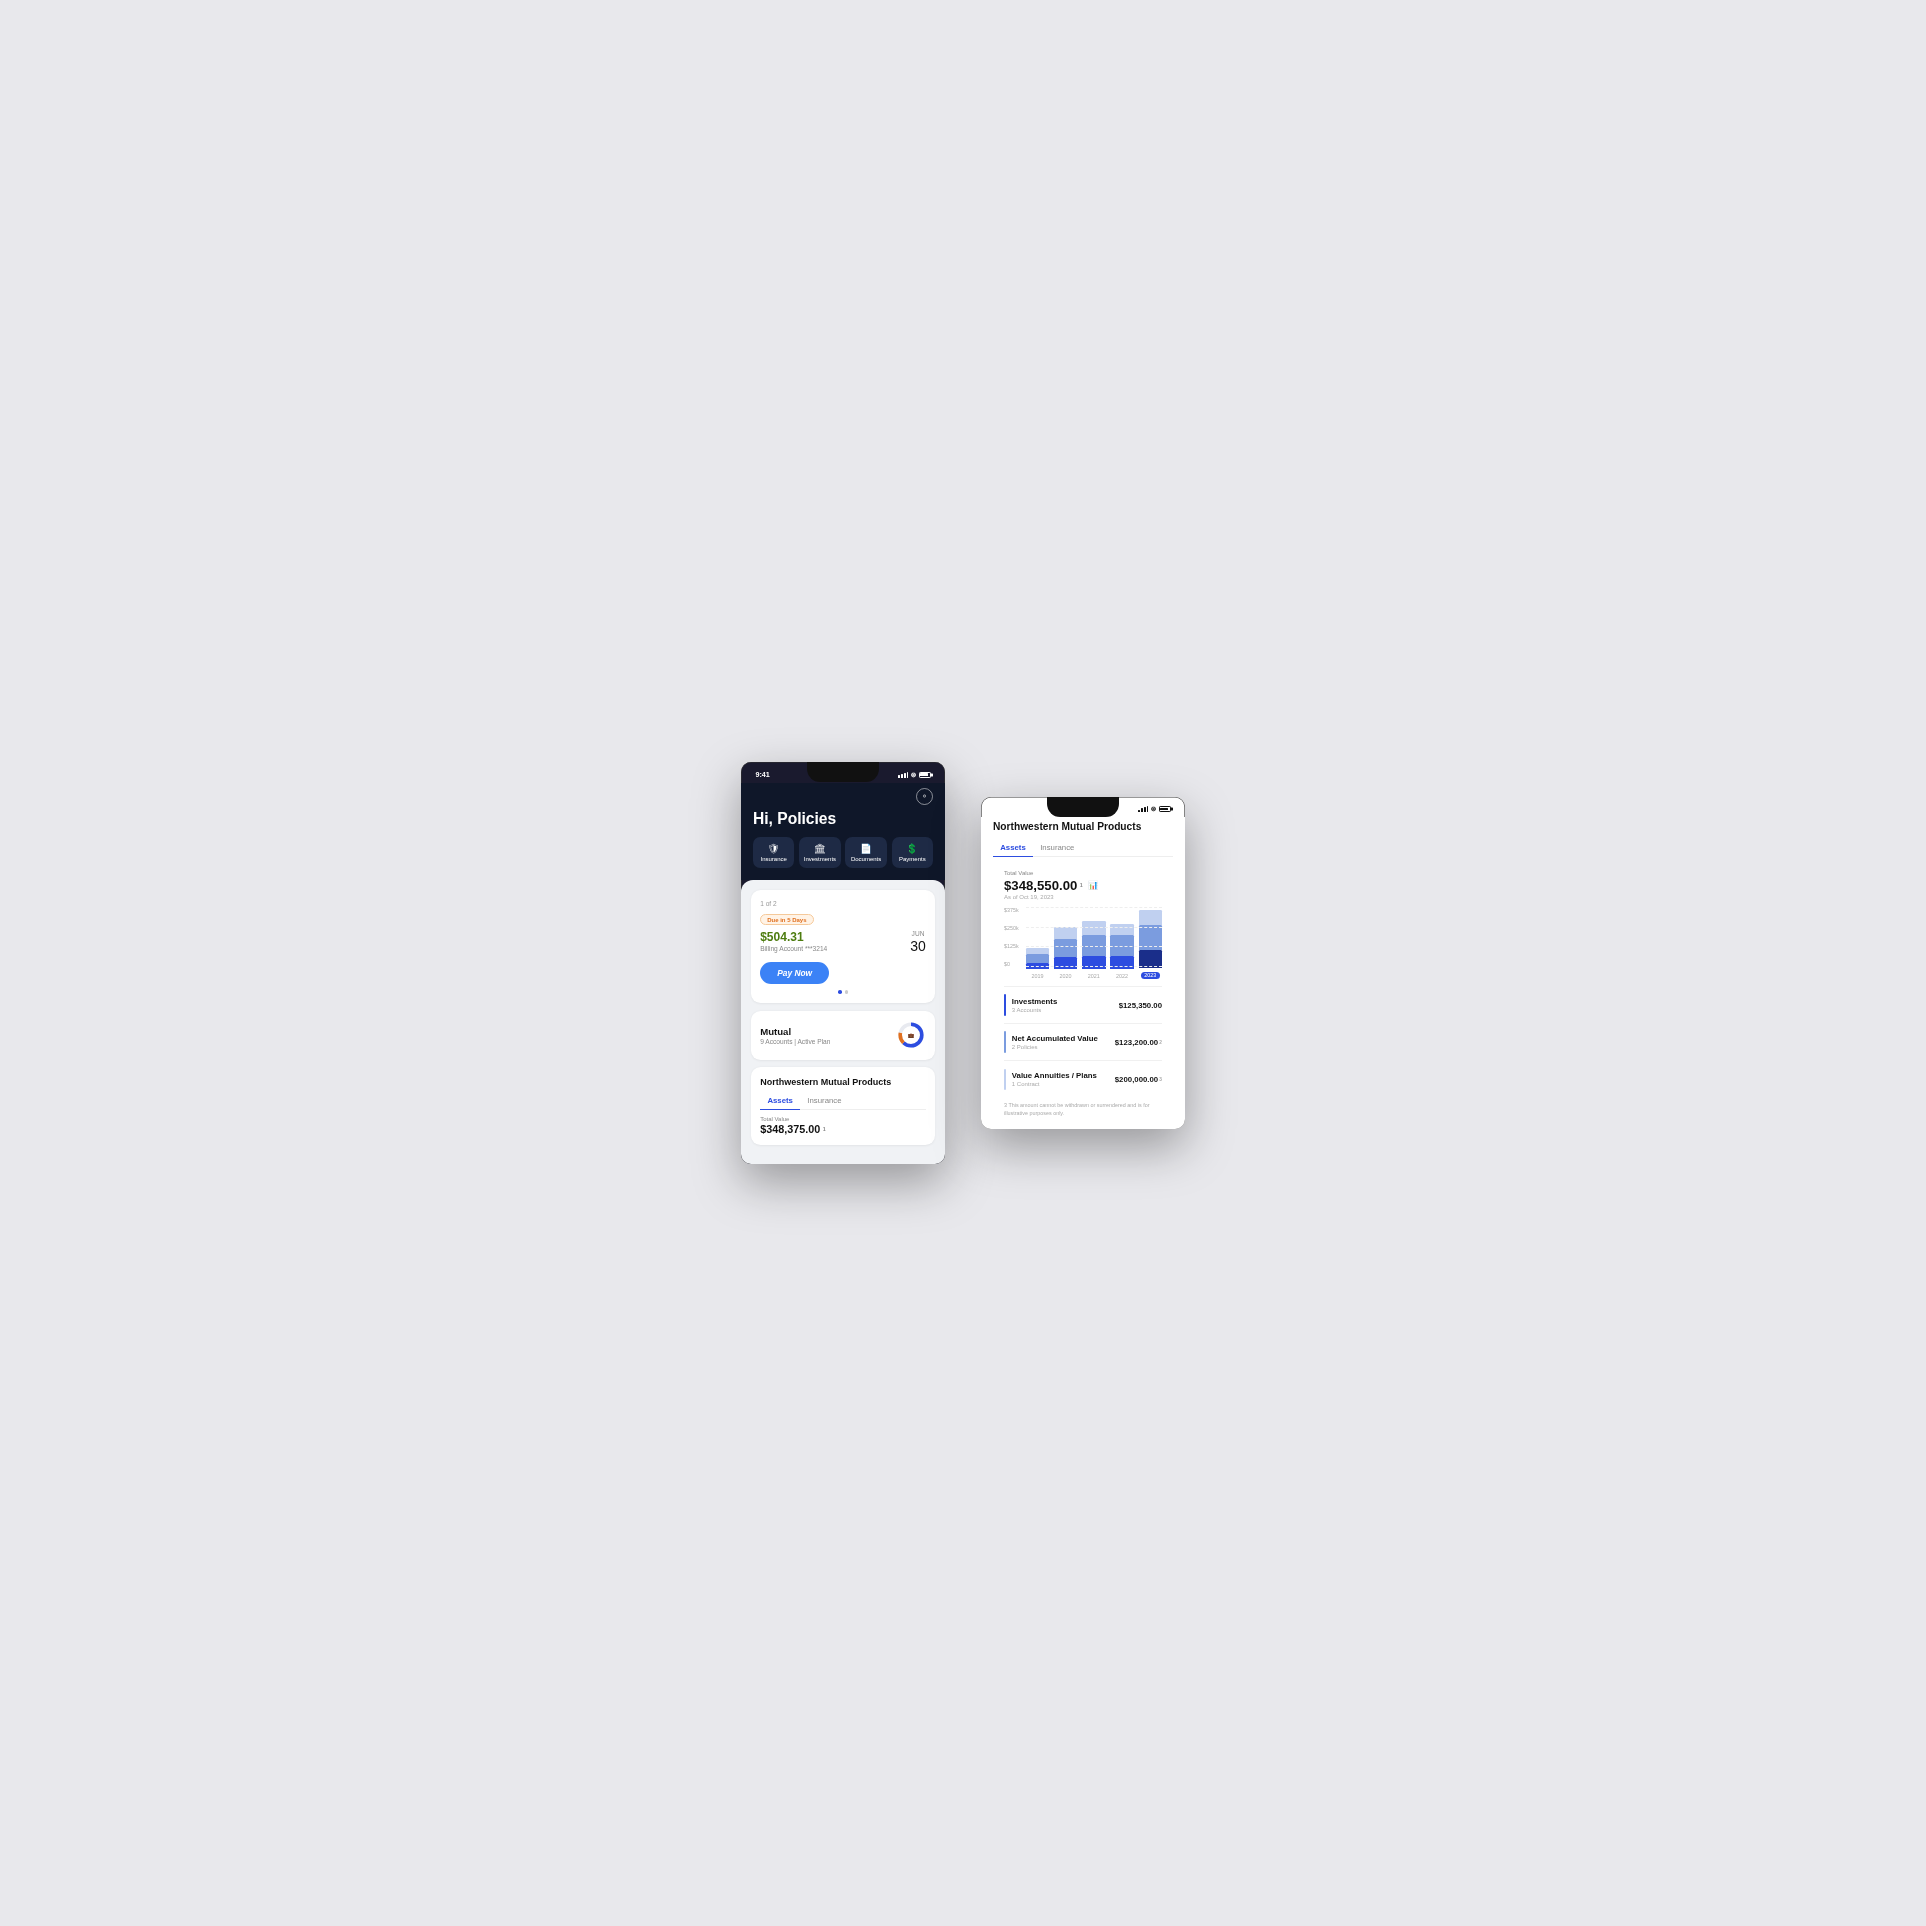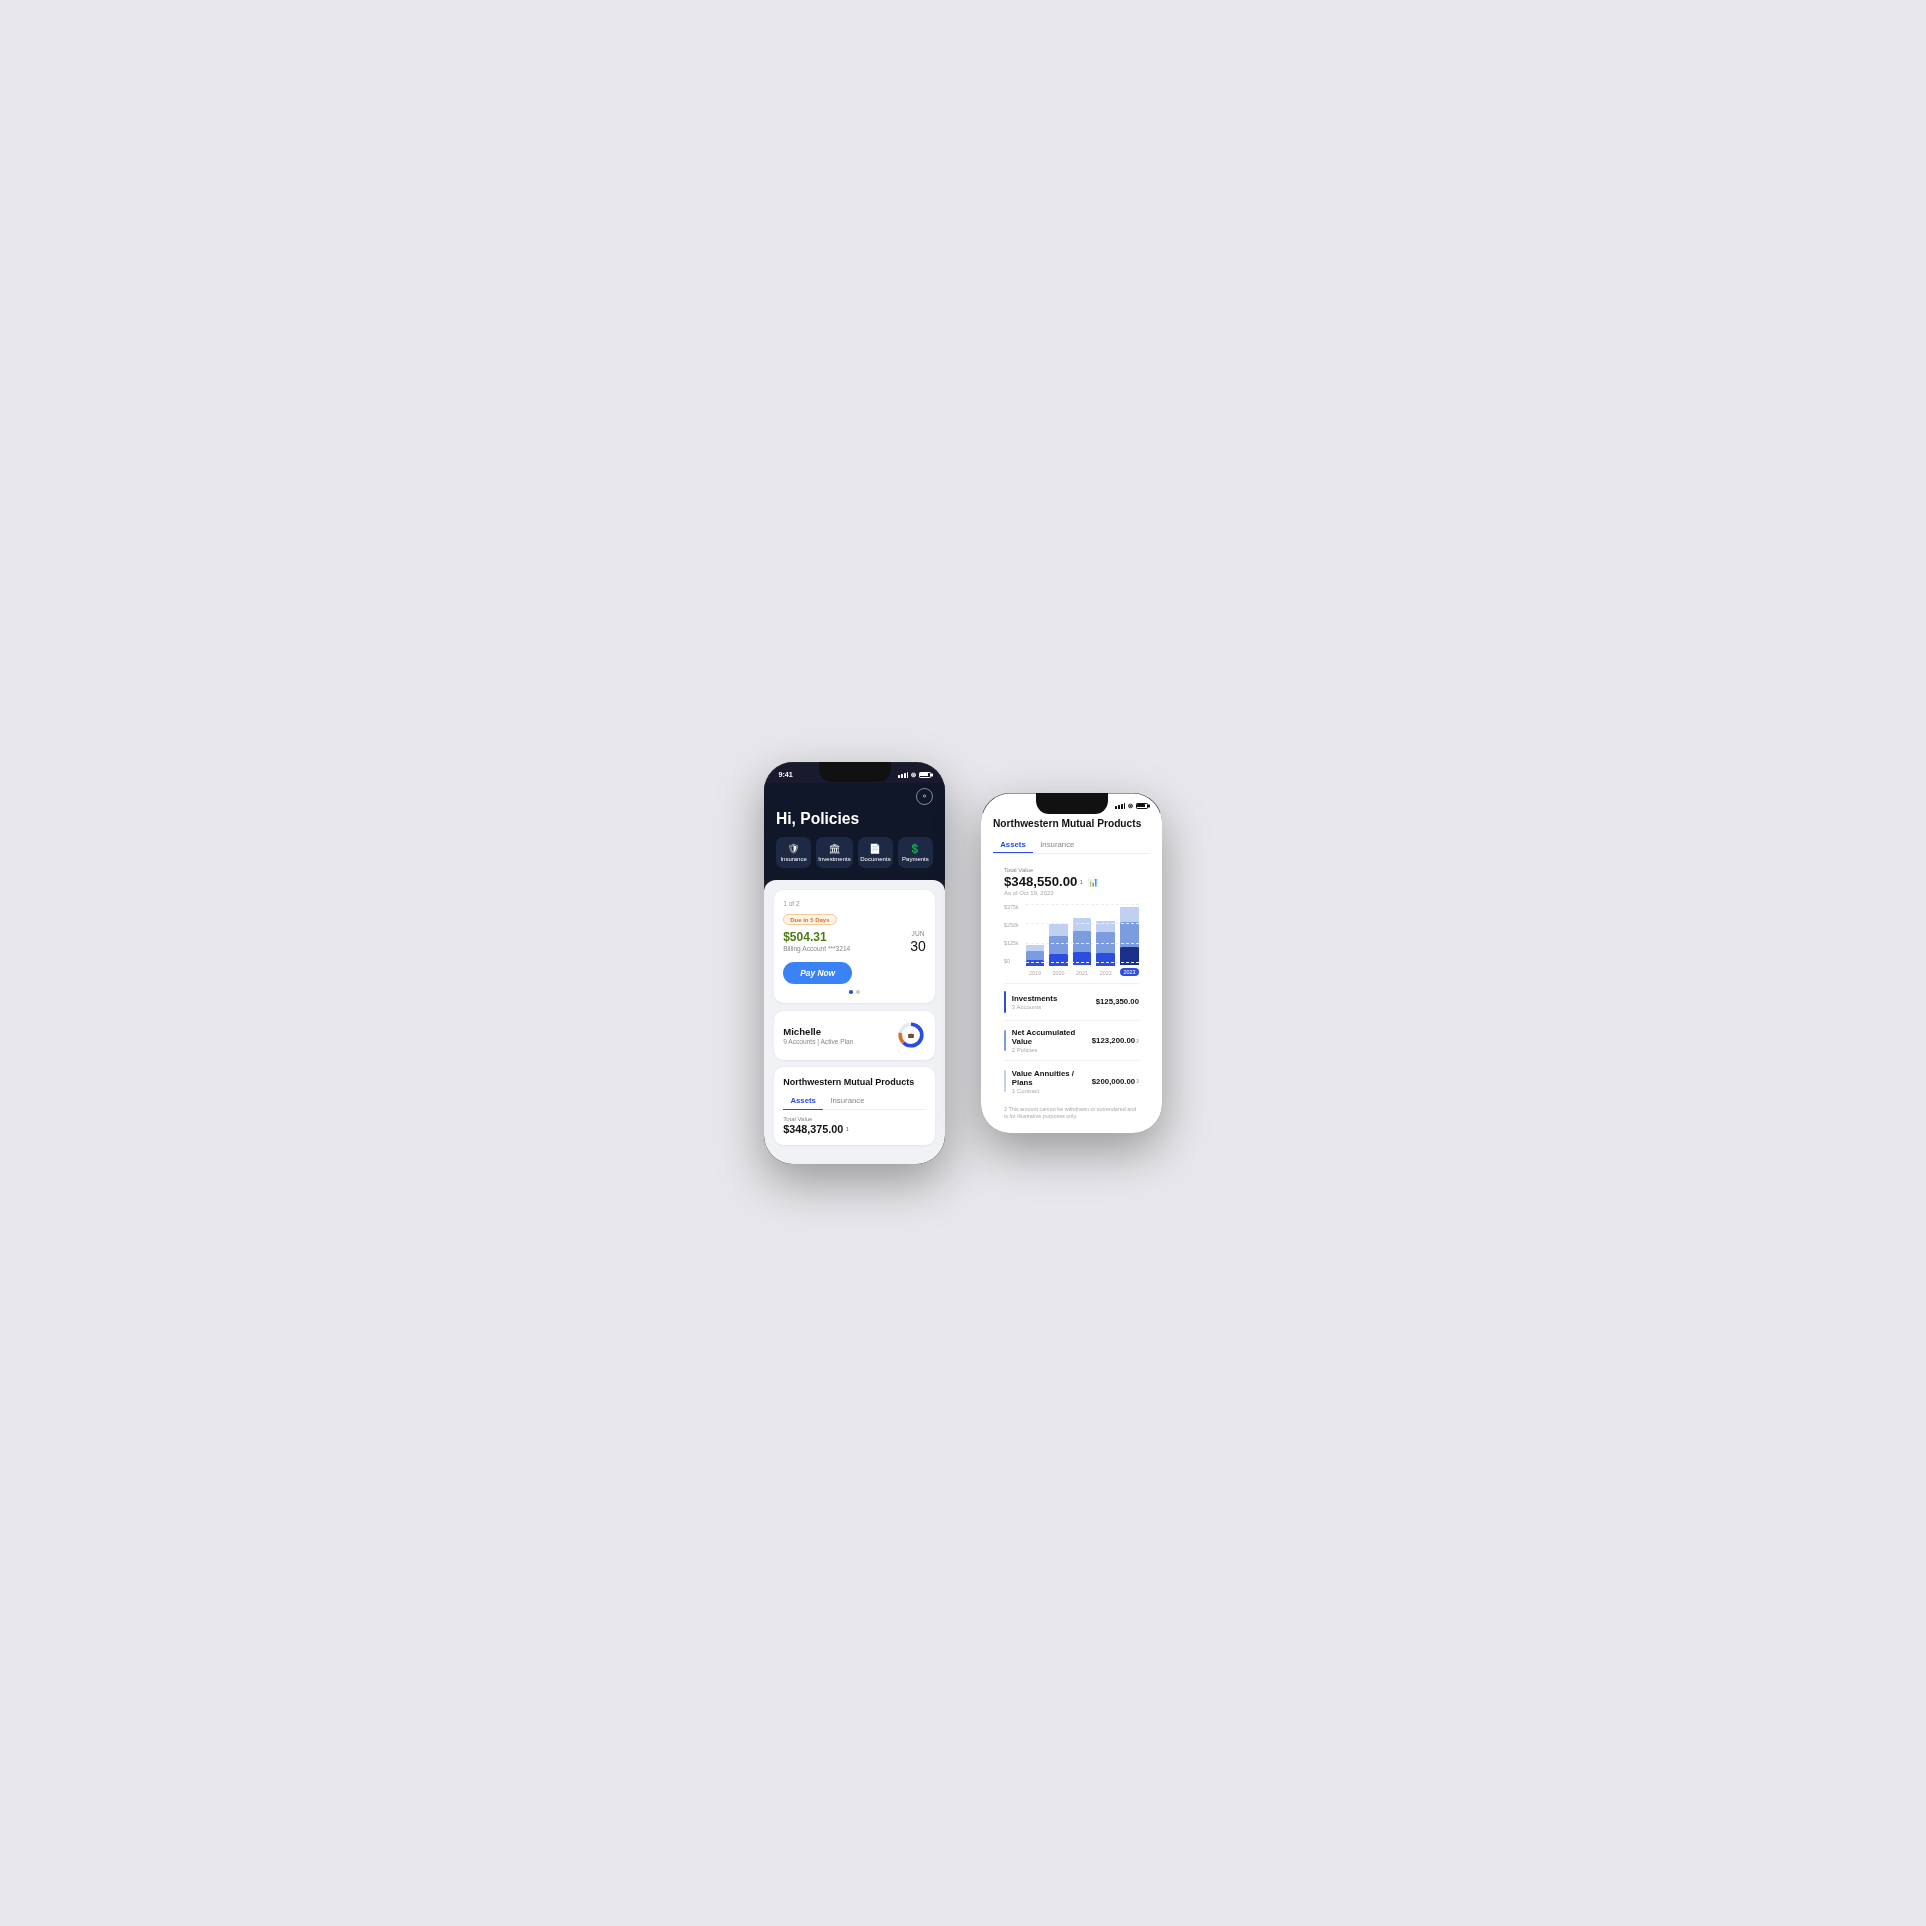--- a/index.html
+++ b/index.html
@@ -13,22 +13,22 @@
     }
     .scene {
       display: flex;
       gap: 36px;
       align-items: center;
       padding: 48px 36px;
     }
 
     
     .phone {
-      width: 181px;
-      border-radius: 29px;
+      width: 204px;
+      border-radius: 10px;
       background: #1a1a2e;
       box-shadow: 0 18px 48px rgba(0,0,0,0.35), inset 0 0 0 0.6px #333;
       overflow: hidden;
       position: relative;
     }
     .phone-light {
       background: #fff;
     }
     .notch {
       position: absolute;
@@ -493,21 +493,21 @@
         </div>
         <button class="pay-btn">Pay Now</button>
         <div class="dots">
           <div class="dot active"></div>
           <div class="dot"></div>
         </div>
       </div>
 
       <div class="card summary-card">
         <div class="summary-text">
-          <h3>Michelle</h3>
+          <h3>Mutual</h3>
           <p>9 Accounts | Active Plan</p>
         </div>
         <div class="donut-wrap">
           <svg viewBox="0 0 50 50">
             <circle cx="25" cy="25" r="18" fill="none" stroke="#e8eaf0" stroke-width="6"></circle>
             <circle cx="25" cy="25" r="18" fill="none" stroke="#2d4de0" stroke-width="6" stroke-dasharray="70 43" stroke-dashoffset="0" transform="rotate(-90 25 25)"></circle>
             <circle cx="25" cy="25" r="18" fill="none" stroke="#e07020" stroke-width="6" stroke-dasharray="18 95" stroke-dashoffset="-70" transform="rotate(-90 25 25)"></circle>
             <text x="25" y="28" text-anchor="middle" font-size="8" fill="#555">💼</text>
           </svg>
         </div>

